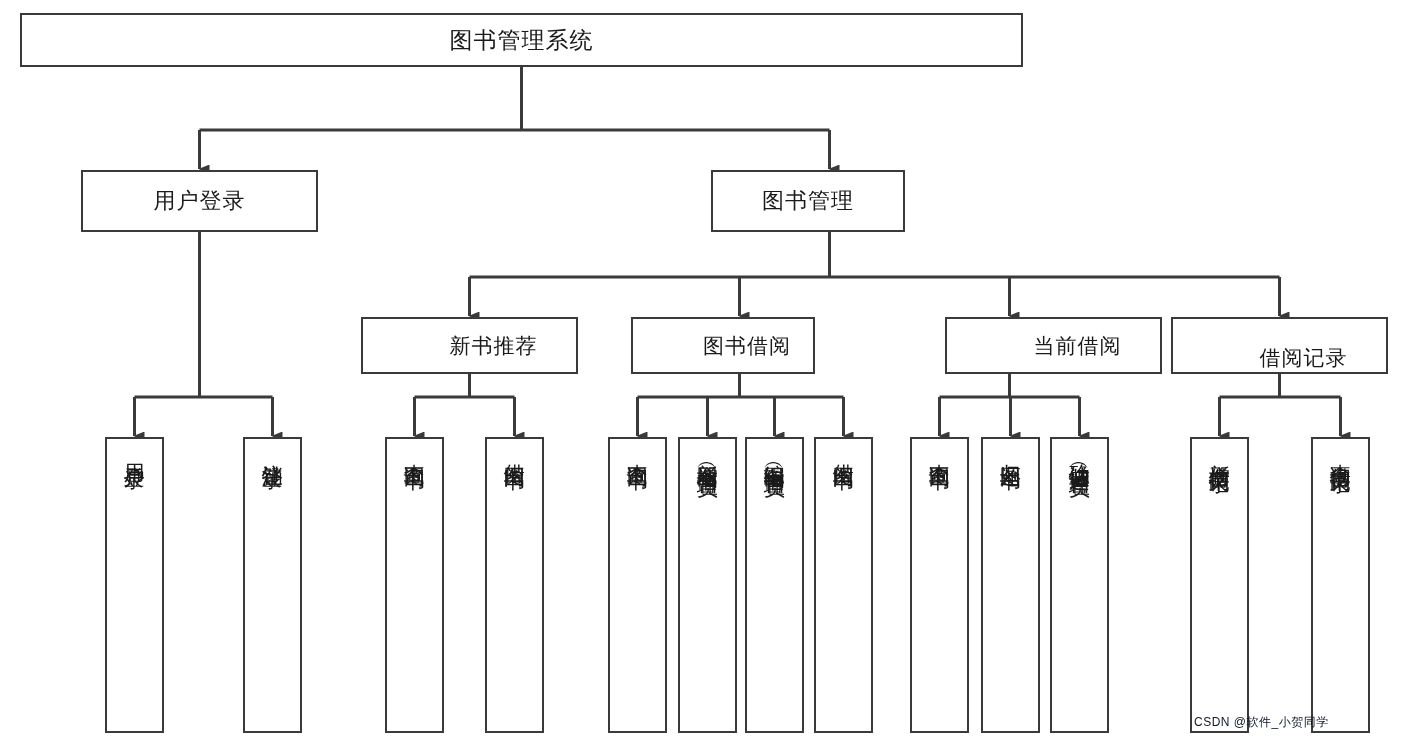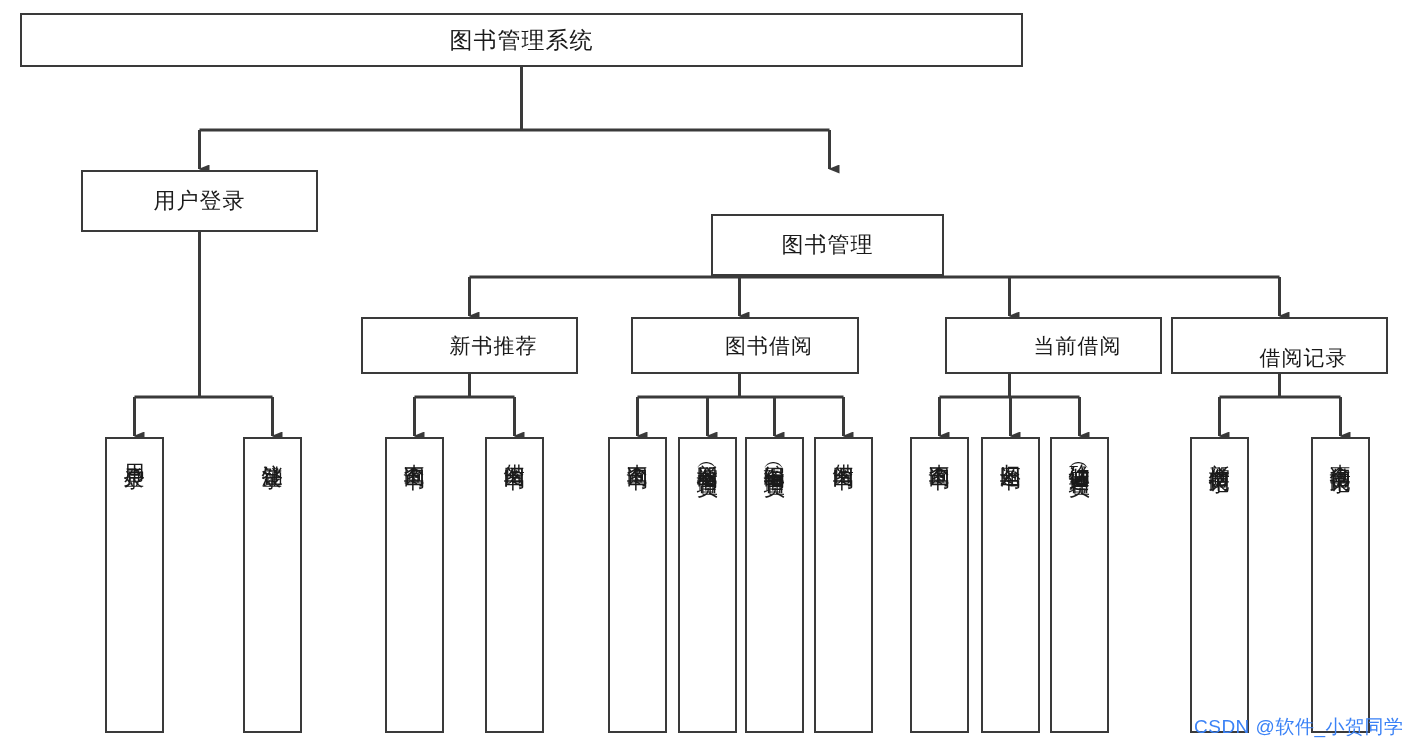--- a/index.html
+++ b/index.html
@@ -43,22 +43,22 @@
   .vtext{
     writing-mode:vertical-rl;
     text-orientation:upright;
     font-size:21px;
     line-height:1.30;
     letter-spacing:2px;
     white-space:nowrap;
   }
   .watermark{
     position:absolute;
-    font-size:19px;
-    color:#3b82f6;
+    font-size:12px;
+    color:#0f172a;
     white-space:nowrap;
     letter-spacing:0.5px;
     pointer-events:none;
   }
 </style>
 </head>
 <body>
 
 <div id="stage">
 
@@ -105,28 +105,28 @@
       </g>
   </svg>
 
   <div class="node tier0" style="left:20px;top:13px;width:1003px;height:54px;">
     <span>图书管理系统</span>
   </div>
 
   <div class="node tier1" style="left:81px;top:170px;width:237px;height:62px;">
     <span>用户登录</span>
   </div>
-  <div class="node tier1" style="left:711px;top:170px;width:233px;height:62px;margin-top:44px;">
+  <div class="node tier1" style="left:711px;top:170px;width:194px;height:62px;">
     <span>图书管理</span>
   </div>
 
   <div class="node tier2" style="left:361px;top:317px;width:217px;height:57px;">
     <span>新书推荐</span>
   </div>
-  <div class="node tier2" style="left:631px;top:317px;width:228px;height:57px;">
+  <div class="node tier2" style="left:631px;top:317px;width:184px;height:57px;">
     <span>图书借阅</span>
   </div>
   <div class="node tier2" style="left:945px;top:317px;width:217px;height:57px;">
     <span>当前借阅</span>
   </div>
   <div class="node tier2" style="left:1171px;top:317px;width:217px;height:57px;align-items:flex-end;">
     <span>借阅记录</span>
   </div>
 
   <div class="node leaf" style="left:105px;top:437px;width:59px;height:296px;">

